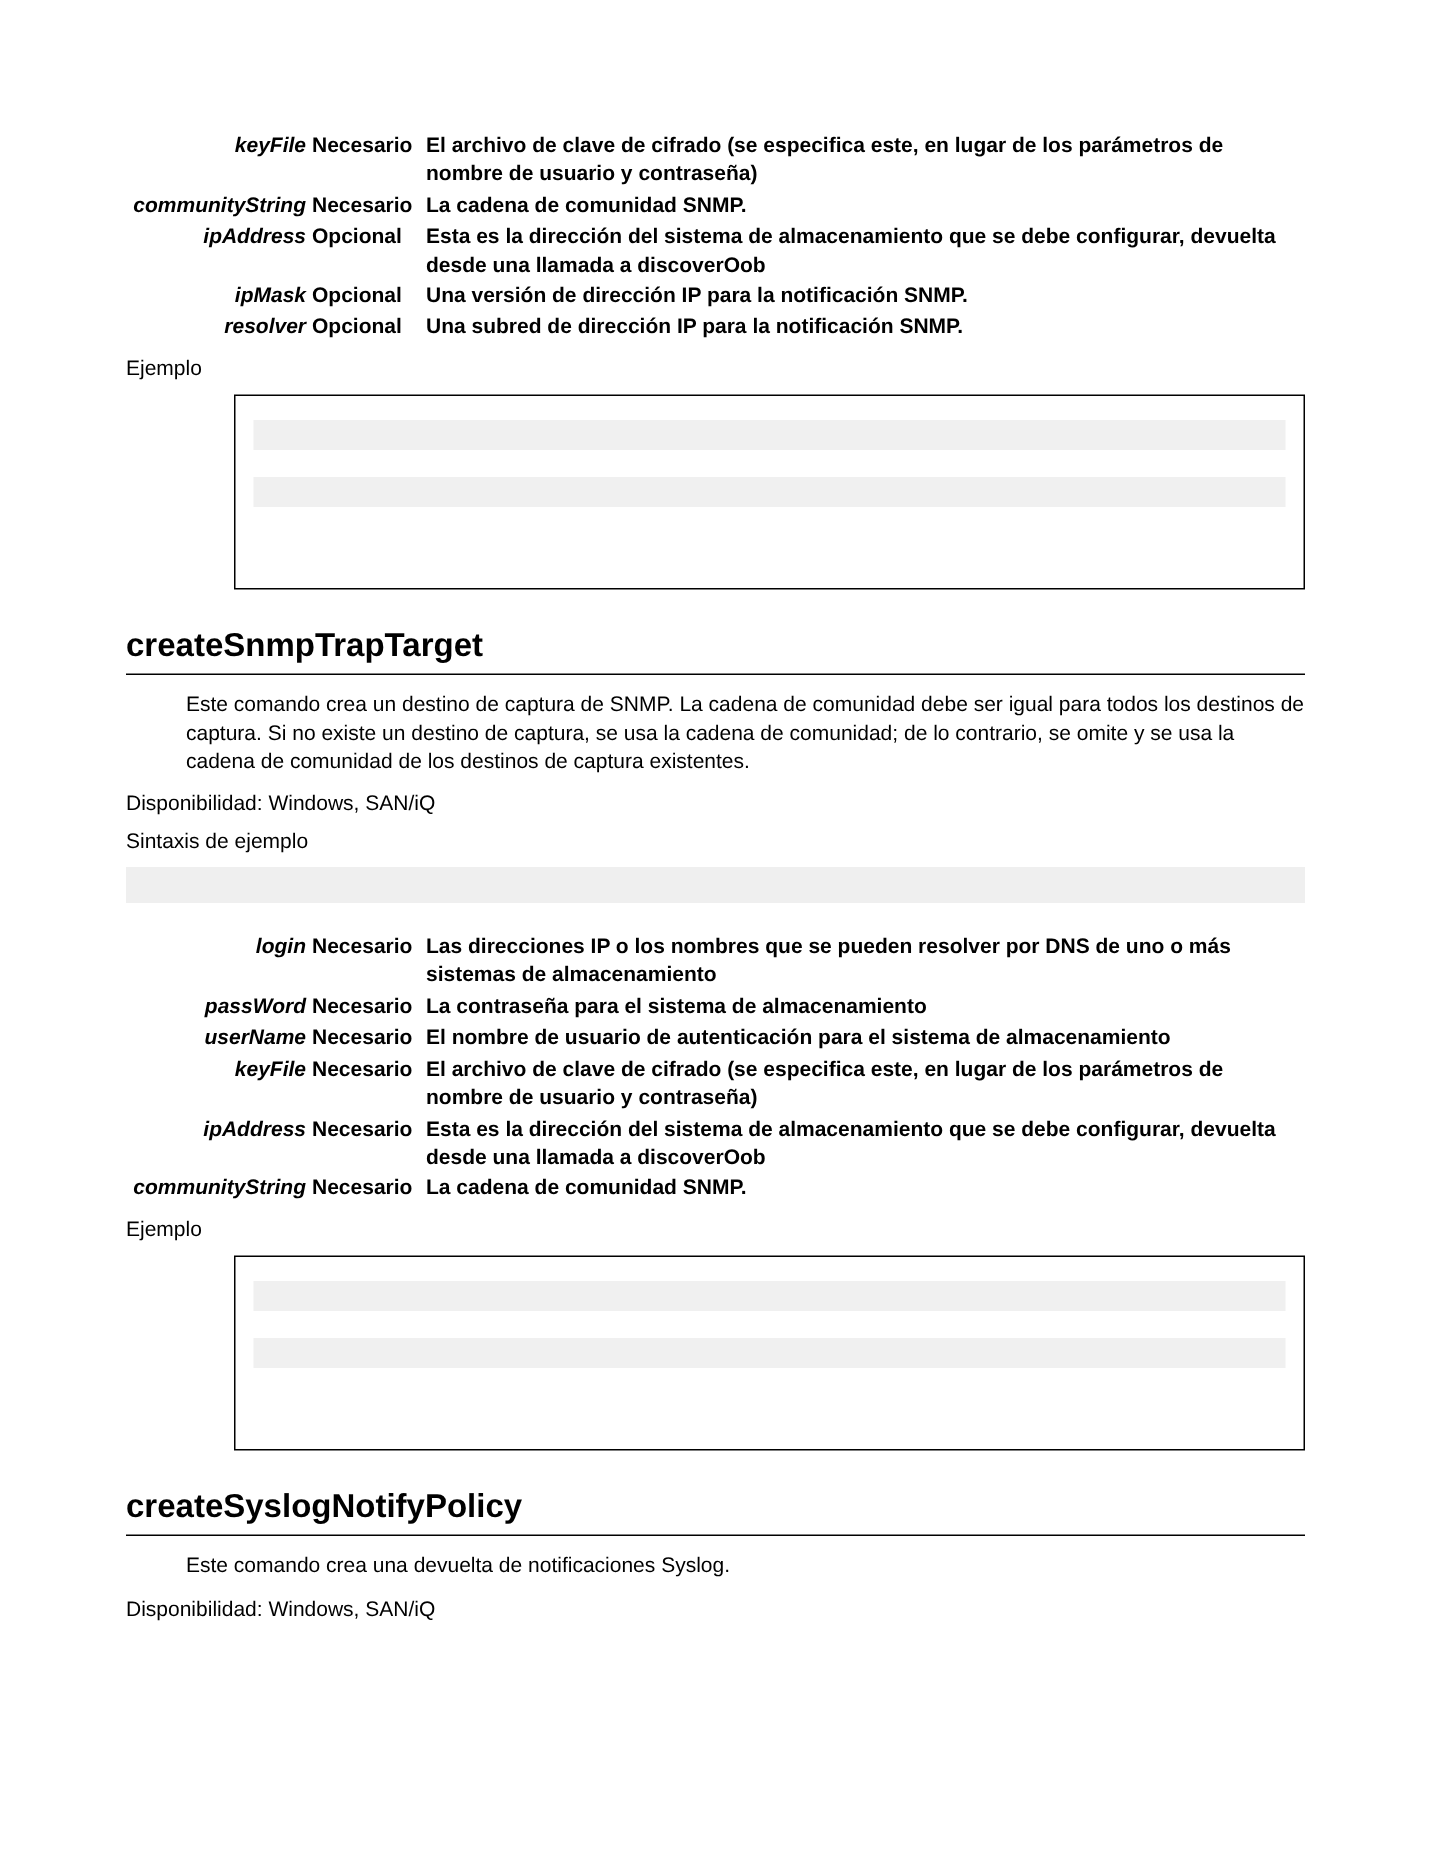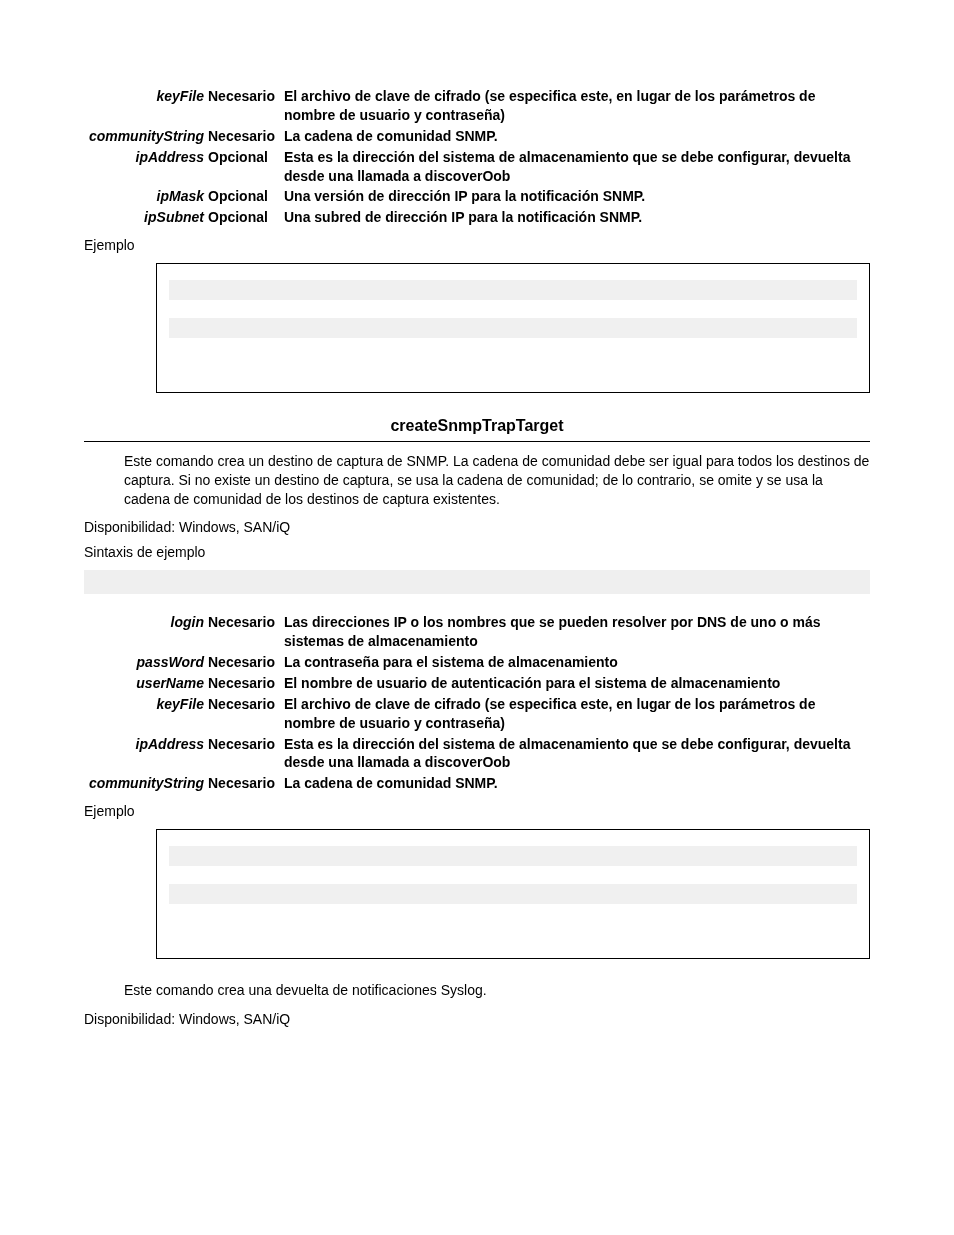--- a/index.html
+++ b/index.html
@@ -57,25 +57,24 @@
     width: 100%;
   }
   .syntax-bar {
     background: #efefef;
     height: 24px;
     margin: 8px 0 18px 0;
   }
   h2.section-heading {
     font-family: Arial, Helvetica, sans-serif;
     font-weight: bold;
-    font-size: 16px;
+    font-size: 22px;
     margin: 18px 0 2px 0;
     padding-bottom: 4px;
     border-bottom: 1.5px solid #000;
-    text-align: center;
   }
   .section-intro {
     margin: 10px 0 10px 40px;
   }
   .meta-line {
     margin: 6px 0;
   }
 </style>
 </head>
 <body>
@@ -98,21 +97,21 @@
           <td class="param-name">ipAddress</td>
           <td class="param-req">Opcional</td>
           <td class="param-desc">Esta es la dirección del sistema de almacenamiento que se debe configurar, devuelta desde una llamada a discoverOob</td>
         </tr>
         <tr>
           <td class="param-name">ipMask</td>
           <td class="param-req">Opcional</td>
           <td class="param-desc">Una versión de dirección IP para la notificación SNMP.</td>
         </tr>
         <tr>
-          <td class="param-name">ipSubnet</td>
+          <td class="param-name">resolver</td>
           <td class="param-req">Opcional</td>
           <td class="param-desc">Una subred de dirección IP para la notificación SNMP.</td>
         </tr>
       </tbody>
   </table>
 
   <div class="label-bold">Ejemplo</div>
   <div class="example-box">
     <div class="gray-line"></div>
     <div class="gray-line"></div>
@@ -161,18 +160,19 @@
         </tr>
       </tbody>
   </table>
 
   <div class="label-bold">Ejemplo</div>
   <div class="example-box">
     <div class="gray-line"></div>
     <div class="gray-line"></div>
   </div>
 
+  <h2 class="section-heading">createSyslogNotifyPolicy</h2>
   <div class="section-intro">Este comando crea una devuelta de notificaciones Syslog.</div>
   <div class="meta-line">
     <span class="label-bold" style="display:inline">Disponibilidad</span><span>: Windows, SAN/iQ</span>
   </div>
 
 </div>
 
 </body></html>

